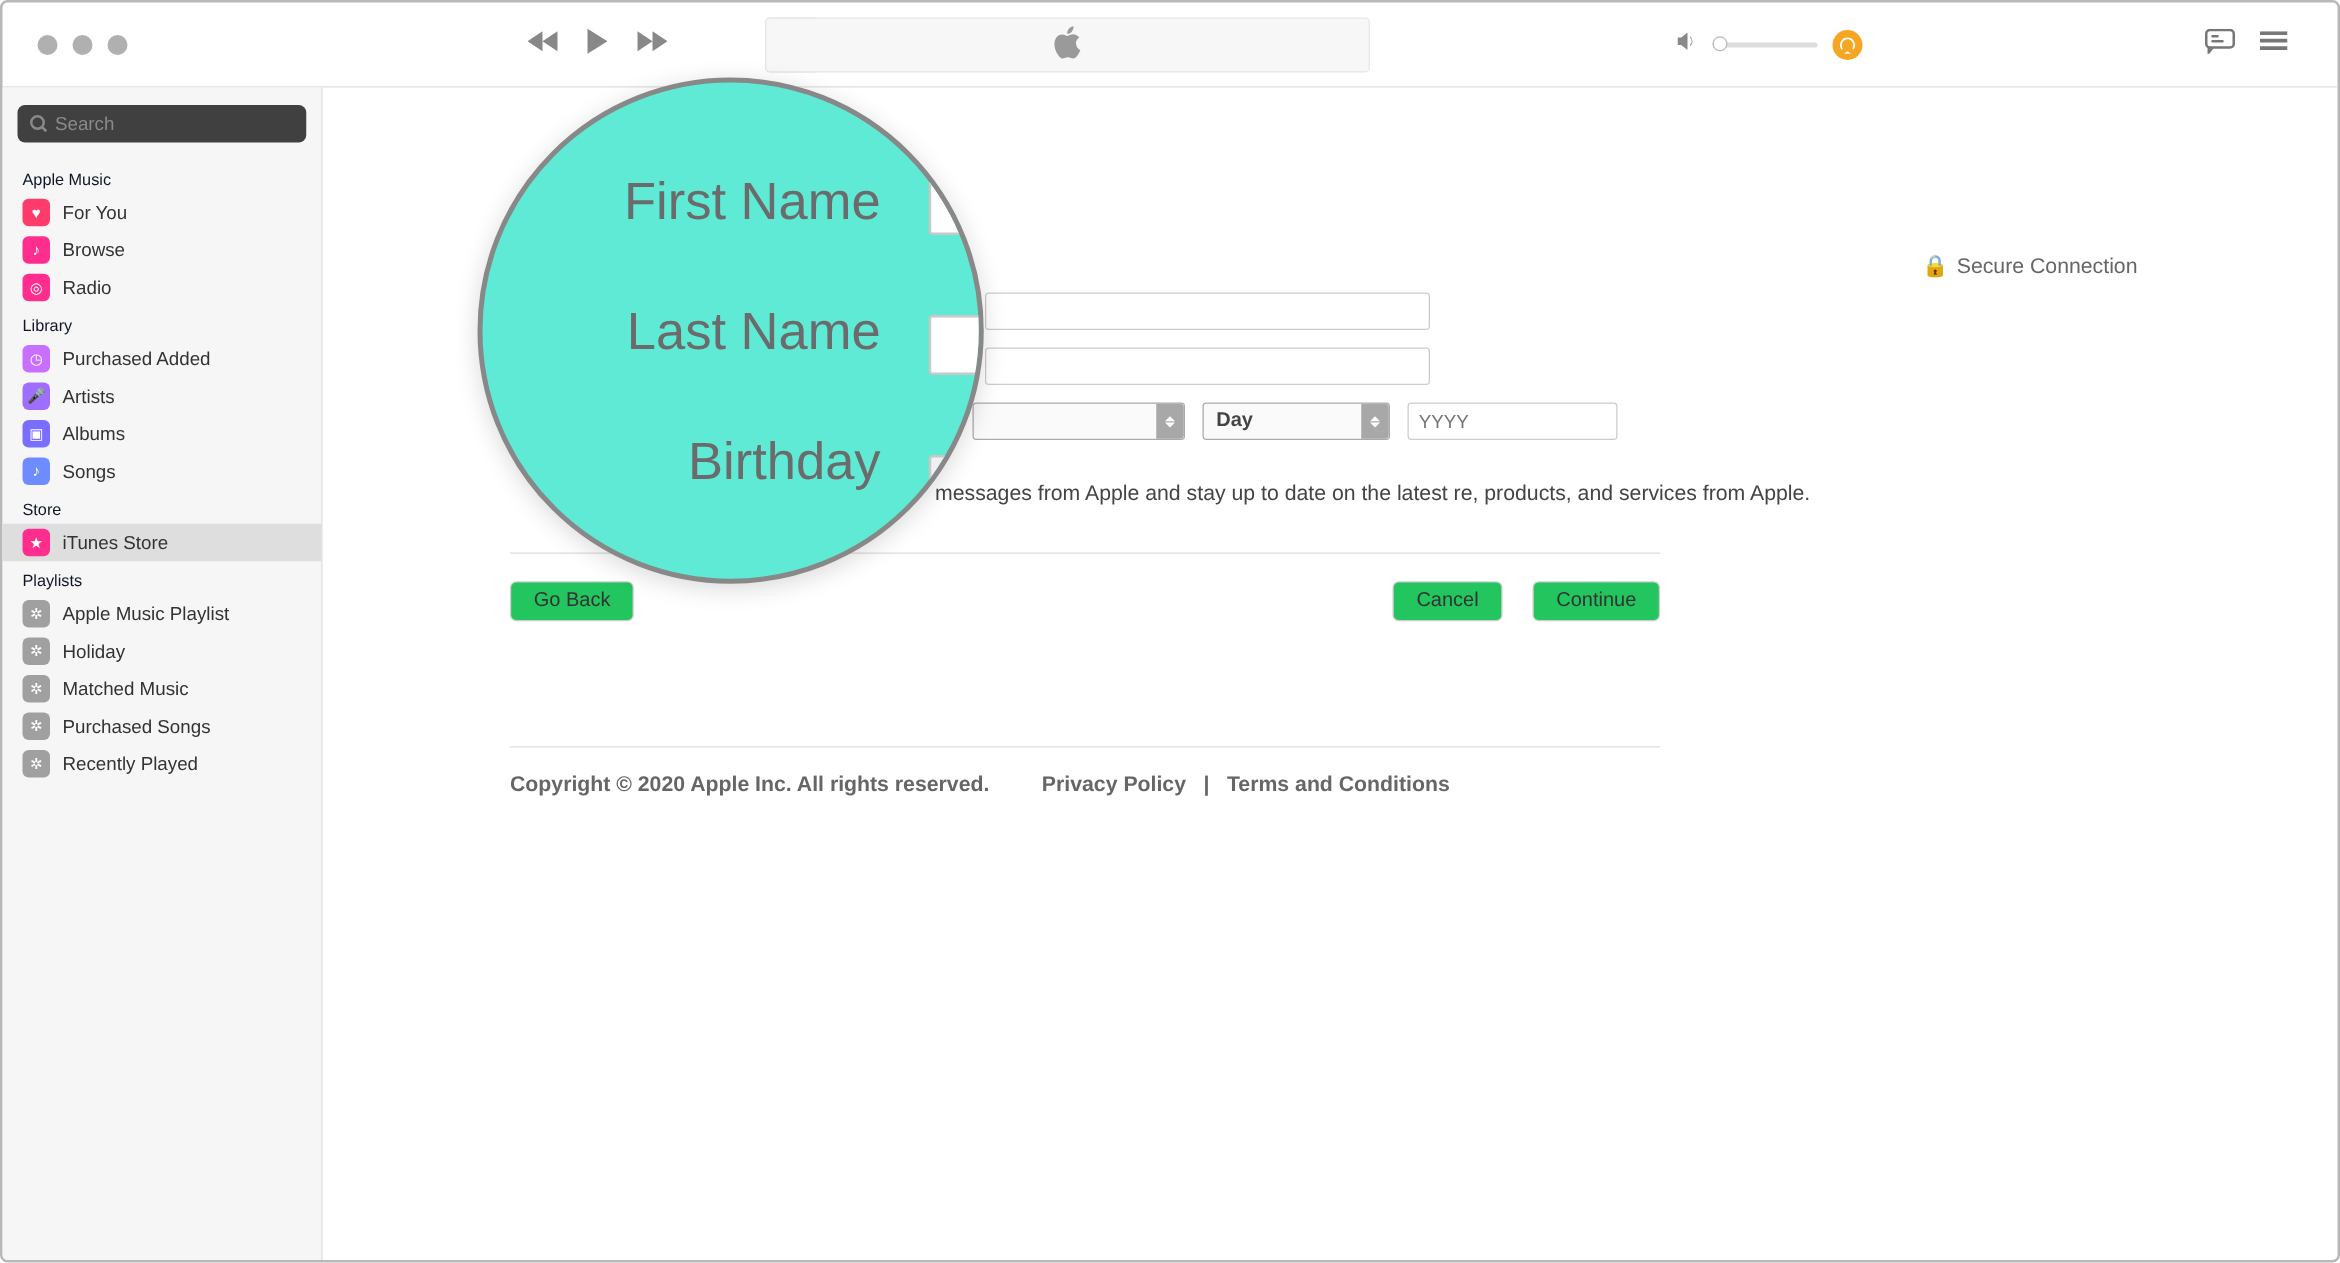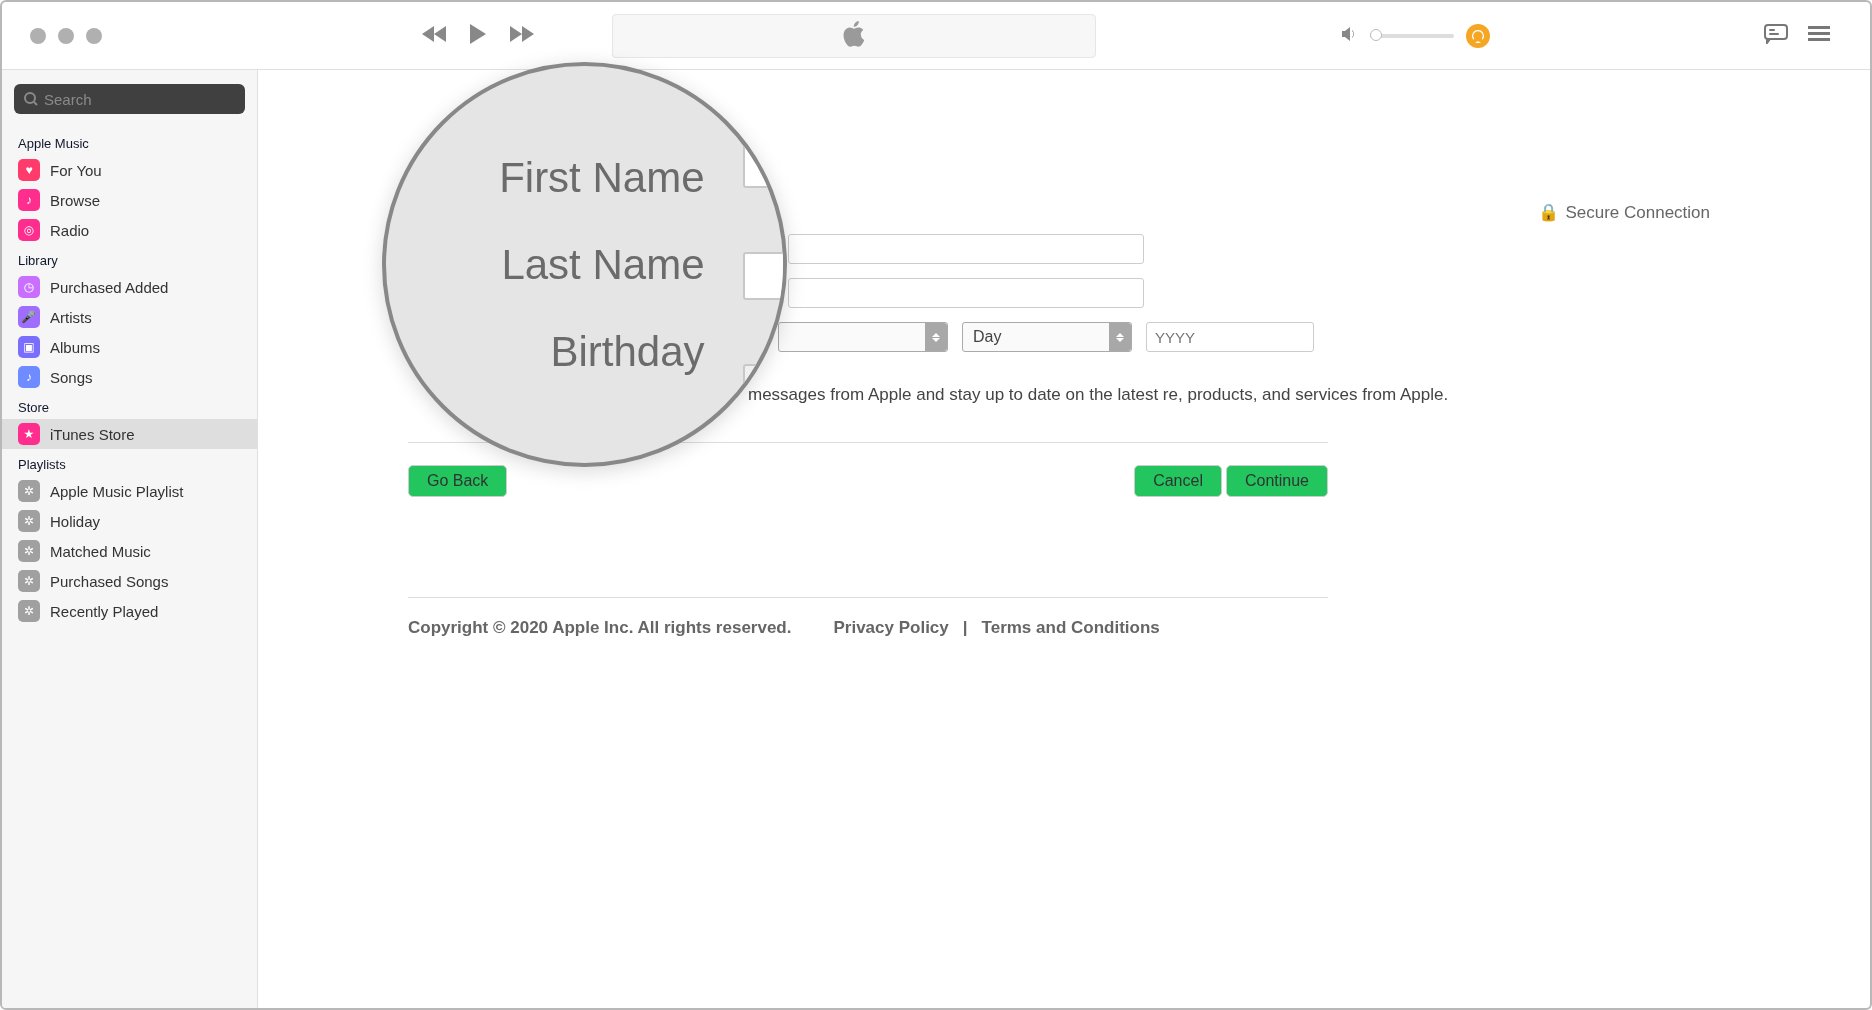--- a/index.html
+++ b/index.html
@@ -44,26 +44,26 @@
 .form-row { display: flex; align-items: center; margin-bottom: 14px; }
 .text-input { height: 30px; border: 1px solid #ccc; border-radius: 3px; padding: 0 8px; font-size: 15px; }
 .select-box { height: 30px; border: 1px solid #aaa; border-radius: 3px; padding: 0 28px 0 10px; font-size: 16px; background: #fafafa; position: relative; display: inline-flex; align-items: center; color: #444; }
 .select-chev { position: absolute; right: 0; top: 0; width: 22px; height: 100%; background: #a8a8a8; border-radius: 0 3px 3px 0; display:flex; flex-direction:column; align-items:center; justify-content:center; gap:1px;}
 .select-chev::before { content:""; width:0; height:0; border-left:4px solid transparent; border-right:4px solid transparent; border-bottom:4px solid #fff; }
 .select-chev::after { content:""; width:0; height:0; border-left:4px solid transparent; border-right:4px solid transparent; border-top:4px solid #fff; }
 .consent { margin-top: 30px; font-size: 17px; color: #444; line-height: 1.5; max-width: 740px; }
 .hr-line { border: none; border-top: 1px solid #ddd; margin: 34px 0 22px 0; }
 .button-row { display: flex; justify-content: space-between; width: 920px; }
 .btn { height: 32px; padding: 0 18px; border: 1px solid #ccc; border-radius: 5px; background: #22c55e; font-size: 16px; color: #333; cursor: pointer; }
-.btn-group { display: flex; gap: 4px; }
+.btn-group { display: flex; gap: 24px; }
 .footer { margin-top: 100px; border-top: 1px solid #ddd; padding-top: 20px; font-size: 17px; color: #666; display: flex; gap: 14px; align-items: center; width: 920px; font-weight: bold; }
 .footer a { color: #666; text-decoration: none; }
 
 
-.magnifier { position: absolute; top: 60px; left: 380px; width: 405px; height: 405px; border-radius: 50%; background: #e5e5e5; border: 4px solid #888; box-shadow: 0 4px 20px rgba(0,0,0,0.15); display: flex; flex-direction: column; align-items: center; justify-content: center; gap: 39px; overflow: hidden; }
+.magnifier { position: absolute; top: 60px; left: 380px; width: 405px; height: 405px; border-radius: 50%; background: #5eead4; border: 4px solid #888; box-shadow: 0 4px 20px rgba(0,0,0,0.15); display: flex; flex-direction: column; align-items: center; justify-content: center; gap: 56px; overflow: hidden; }
 .mag-label { font-size: 42px; color: #6b6b6b; text-align: right; width: 260px; padding-right: 10px; }
 .mag-input-edge { position: absolute; right: -10px; top: 38px; width: 50px; height: 310px; }
 .mag-field { position: absolute; width: 60px; height: 48px; border: 2px solid #c8c8c8; border-radius: 3px; background: #fff; }
 </style>
 </head>
 <body>
 
 <div class="toolbar">
   <div class="traffic">
     <span></span>
@@ -198,21 +198,21 @@
     <div class="form-row" style="margin-left:380px;">
       <input class="text-input" style="width: 356px;">
     </div>
     <div class="form-row" style="margin-left:380px;">
       <input class="text-input" style="width: 356px;">
     </div>
     <div class="form-row" style="margin-left:370px; gap:14px;">
       <div class="select-box" style="width:170px;">
           <span class="select-chev"></span>
         </div>
-      <div class="select-box" style="width:170px;">
+      <div class="select-box" style="width:150px;font-weight:bold;">
           <span>Day</span>
           <span class="select-chev"></span>
         </div>
       <input class="text-input" style="width: 168px;" placeholder="YYYY">
     </div>
 
     <div class="consent" style="margin-left:340px;">messages from Apple and stay up to date on the latest re, products, and services from Apple.</div>
 
     <hr class="hr-line" style="width:920px;">
 

